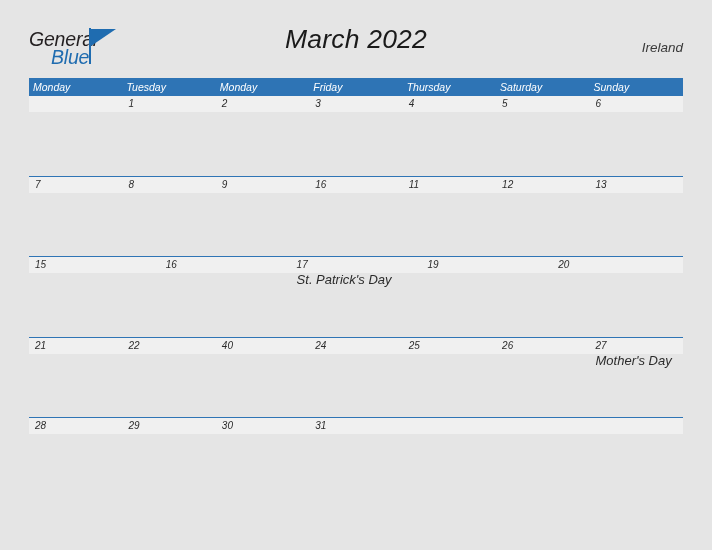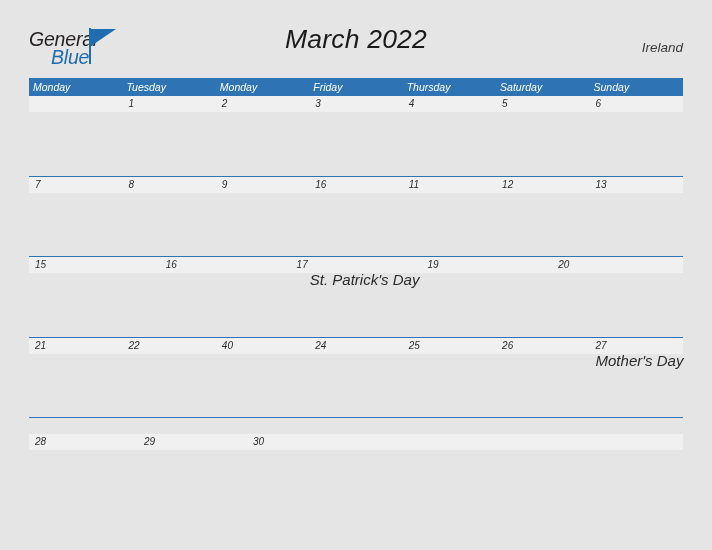--- a/index.html
+++ b/index.html
@@ -133,21 +133,20 @@
     border-top: none;
   }
   .week-inner {
     display: flex;
     width: 100%;
     height: 79.5px;
     position: relative;
   }
   .week.last .week-inner {
     height: 28px;
-    margin-top: 16px;
   }
 
   .daycell {
     flex: 1 1 0;
     position: relative;
     box-sizing: border-box;
   }
 
   .day-strip {
     position: absolute;
@@ -165,26 +164,25 @@
     line-height: 16px;
     font-size: 10px;
     color: #2b2b2b;
     font-family: "Liberation Sans", sans-serif;
   }
   .day-event {
     position: absolute;
     left: 6px;
     top: 17px;
     right: 2px;
-    font-size: 15px;
+    font-size: 13px;
     line-height: 12px;
     color: #2b2b2b;
     font-family: "Liberation Sans", sans-serif;
     white-space: nowrap;
-    text-align: right;
   }
 </style>
 </head>
 <body>
 
 <div id="page">
 
   <div class="topbar">
 
     <div class="logo">
@@ -373,20 +371,25 @@
           <div class="day-num">29</div>
           <div class="day-event"></div>
         </div>
         <div class="daycell">
           <div class="day-strip"></div>
           <div class="day-num">30</div>
           <div class="day-event"></div>
         </div>
         <div class="daycell">
           <div class="day-strip"></div>
+          <div class="day-num">31</div>
+          <div class="day-event"></div>
+        </div>
+        <div class="daycell">
+          <div class="day-strip"></div>
           <div class="day-num"></div>
           <div class="day-event"></div>
         </div>
         <div class="daycell">
           <div class="day-strip"></div>
           <div class="day-num"></div>
           <div class="day-event"></div>
         </div>
         <div class="daycell">
           <div class="day-strip"></div>

